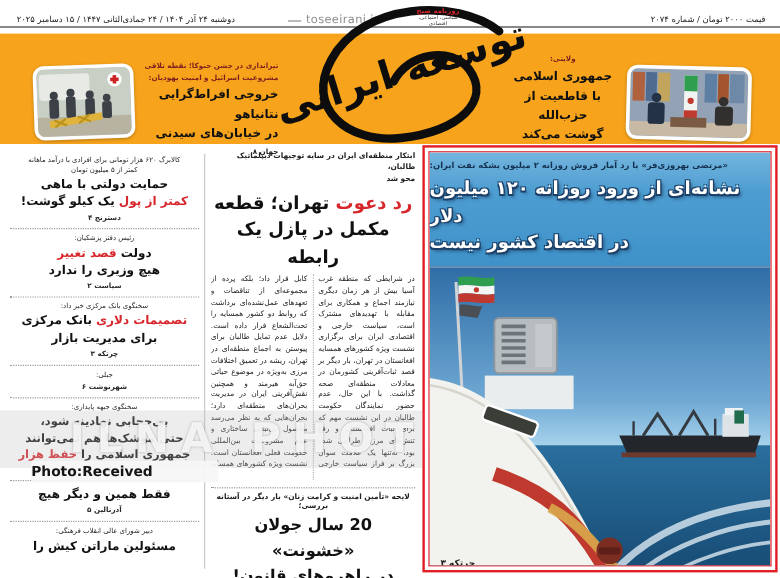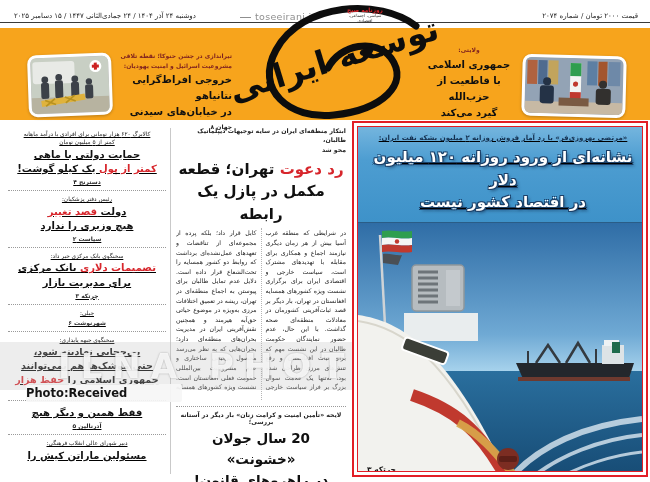--- a/index.html
+++ b/index.html
@@ -22,21 +22,21 @@
   .b-photo.right{top:55px;right:24px;width:98px;height:56px;transform:rotate(1.5deg);}
   .b-text{position:absolute;direction:rtl;text-align:right;}
   .b-text.left{top:51px;left:112px;width:120px;}
   .b-text.right{top:45px;right:130px;width:102px;text-align:center;}
   .b-kick{font-size:6px;font-weight:bold;color:#7d1f1f;line-height:1.6;}
   .b-hl{font-size:10px;font-weight:bold;color:#101010;line-height:1.6;margin-top:2px;}
   .b-sec{font-size:6px;font-weight:bold;color:#222;margin-top:3px;}
   
   .vline{position:absolute;left:170px;top:128px;height:346px;border-left:1px solid #c9c9c9;}
   .left-col{position:absolute;left:8px;top:126px;width:158px;direction:rtl;text-align:center;}
-  .story{padding:4px 0 5px 0;text-decoration:underline;}
+  .story{padding:4px 0 5px 0;}
   .story + .story{border-top:1px dotted #9a9a9a;}
   .kick{font-size:5.8px;color:#222;line-height:1.45;}
   .hl{font-size:10px;font-weight:bold;color:#111;line-height:1.42;margin-top:1px;}
   .hl3{font-size:9.6px;}
   .red{color:#D7262C;}
   .sec{font-size:6px;font-weight:bold;color:#2b2b2b;margin-top:2px;}
   
   .mid{position:absolute;left:176px;top:126px;width:170px;height:352px;direction:rtl;}
   .mid-kick{font-size:6.2px;font-weight:bold;color:#222;text-align:right;line-height:1.5;}
   .mid-hl{text-align:center;font-size:15px;font-weight:bold;color:#101010;line-height:1.5;margin:4px 0 3px 0;}
@@ -44,21 +44,21 @@
             font-size:6.2px;line-height:1.55;text-align:justify;color:#222;}
   .mid-div{border-top:1px dotted #9a9a9a;margin:6px 0 4px 0;}
   .mid-kick2{font-size:6.2px;font-weight:bold;color:#222;text-align:center;}
   .mid-hl2{text-align:center;font-size:13.5px;font-weight:bold;color:#101010;line-height:1.55;margin-top:3px;}
   .mid-sec{text-align:center;font-size:6px;font-weight:bold;color:#2b2b2b;margin-top:3px;}
   
   .main-box{position:absolute;left:352px;top:121px;width:296px;height:356px;border:2px solid #E21E26;
             box-sizing:border-box;padding:3px;background:#fff;}
   .main-box-inner{border:1px solid #E21E26;height:100%;box-sizing:border-box;display:flex;flex-direction:column;position:relative;overflow:hidden;}
   .box-header{background:linear-gradient(180deg,#74B5DE 0%,#4D9DD1 35%,#3E92C9 100%);
-              padding:7px 8px 8px 14px;text-align:center;direction:rtl;border-bottom:1px solid #2a5d87;text-decoration:underline;}
+              padding:7px 8px 8px 0;text-align:left;direction:rtl;border-bottom:1px solid #2a5d87;}
   .box-kick{font-size:7px;font-weight:bold;color:#14304F;margin-bottom:4px;}
   .box-hl{font-size:15px;font-weight:bold;color:#ffffff;line-height:1.5;
           text-shadow:1px 1px 0 #1C4068,-1px 1px 0 #1C4068,1px -1px 0 #1C4068,-1px -1px 0 #1C4068,2px 2px 3px rgba(10,30,60,.55);}
   .box-photo{flex:1;position:relative;}
   .box-photo svg{display:block;width:100%;height:100%;}
   .box-sec{position:absolute;left:9px;bottom:7px;font-size:7.5px;font-weight:bold;color:#1c1c1c;direction:rtl;z-index:4;}
   
   .wm-band{position:absolute;left:0;top:342px;width:352px;height:48px;background:rgba(190,190,190,.28);
            color:rgba(255,255,255,.85);font-weight:bold;font-size:34px;letter-spacing:10px;line-height:48px;
            padding-left:58px;box-sizing:border-box;overflow:hidden;z-index:20;white-space:nowrap;
@@ -124,21 +124,21 @@
       <span>در خیابان‌های سیدنی</span>
     </div>
     <div class="b-sec">جهان ۸</div>
   </div>
 
   <div class="b-text right">
     <div class="b-kick">ولایتی:</div>
     <div class="b-hl">
       <span>جمهوری اسلامی</span><br>
       <span>با قاطعیت از حزب‌الله</span><br>
-      <span>گیرد می‌کند</span>
+      <span>گوشت می‌کند</span>
     </div>
     <div class="b-sec">سیاست ۲</div>
   </div>
   <div class="b-photo right">
     <svg viewBox="0 0 98 56" width="98" height="56" preserveAspectRatio="none">
       <rect width="98" height="56" fill="#93a3b5"></rect>
       <g>
         <rect x="2" y="3" width="10" height="24" fill="#b0623f"></rect>
         <rect x="13" y="3" width="9" height="24" fill="#4f6b8f"></rect>
         <rect x="23" y="3" width="10" height="24" fill="#c2a45c"></rect>

